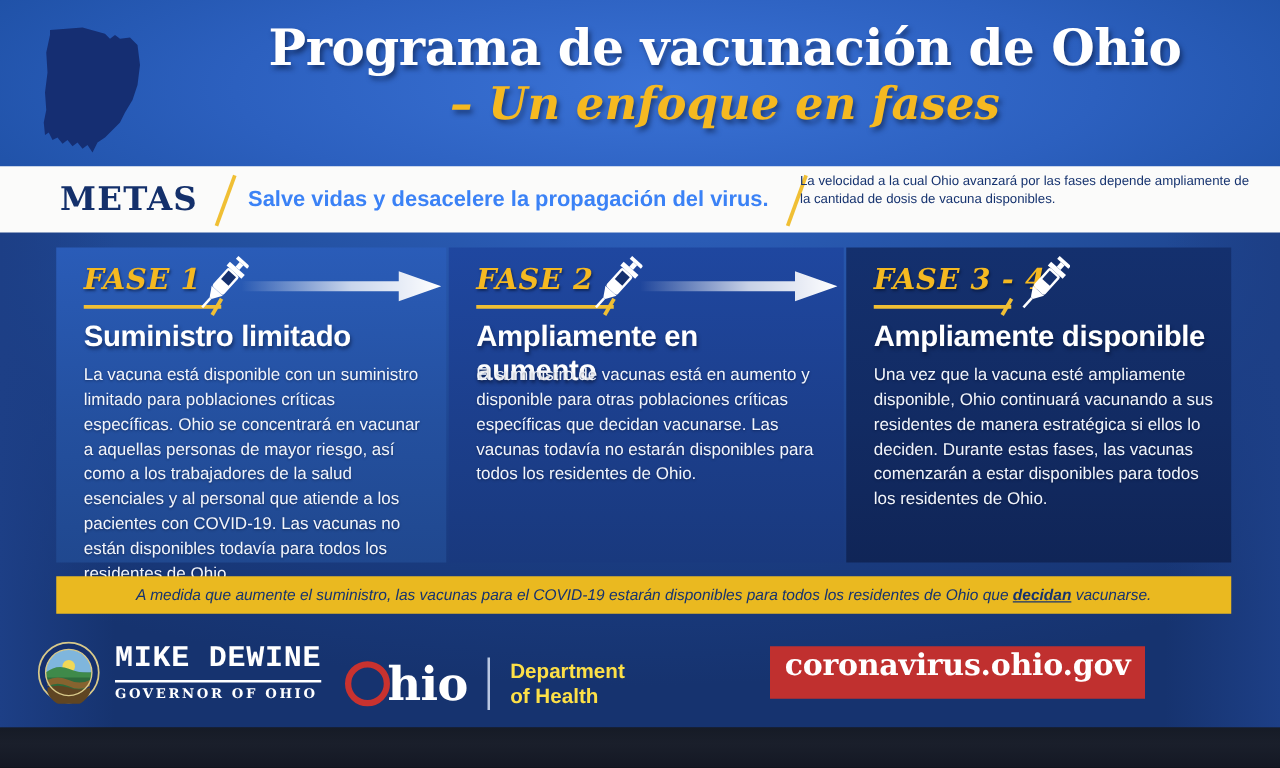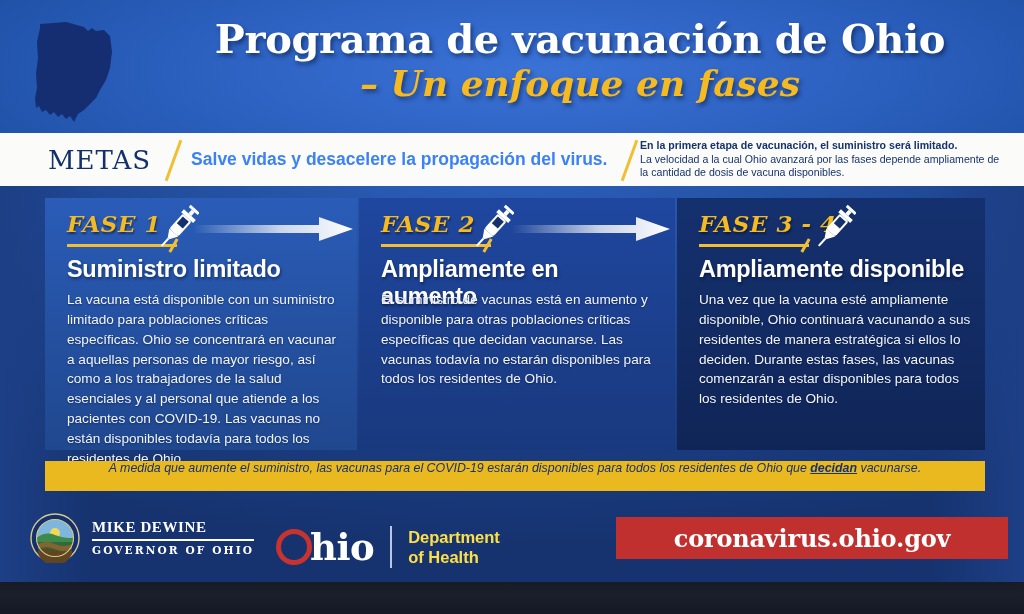--- a/index.html
+++ b/index.html
@@ -49,21 +49,21 @@
     line-height:1.18;white-space:nowrap;margin-top:2px;
     text-shadow:2px 3px 4px rgba(6,20,54,.5);
   }
 
   
   .goals{
     position:absolute;left:0;top:133px;width:1024px;height:53px;
     background:#fbfbfa;display:flex;align-items:center;
   }
   .metas-word{
-    font-family:"DejaVu Serif",serif;font-weight:normal;font-size:26px;
+    font-family:"DejaVu Serif",serif;font-weight:bold;font-size:26px;
     color:#14306b;letter-spacing:1px;margin-left:48px;
   }
   .slash{
     width:26px;height:46px;margin:0 4px 0 10px;position:relative;flex:0 0 auto;
   }
   .slash i{
     position:absolute;left:11px;top:2px;width:3px;height:43px;
     background:#f0bf34;transform:rotate(20deg);transform-origin:50% 50%;display:block;
   }
   .goal-slogan{
@@ -119,34 +119,34 @@
   }
   .panel-p{
     position:absolute;left:22px;top:92px;right:14px;
     font-size:13.6px;line-height:1.46;color:#f2f5fb;
     text-shadow:0 1px 2px rgba(4,14,42,.45);
   }
 
   
   .callout{
     position:absolute;left:45px;top:461px;width:940px;height:30px;
-    background:#eab920;display:flex;align-items:flex-start;justify-content:center;
+    background:#eab920;display:flex;align-items:center;justify-content:center;
   }
   .callout span{
     font-size:12.4px;font-style:italic;color:#16336f;font-weight:500;
     white-space:nowrap;
   }
   .callout u{font-weight:bold;text-decoration:underline;}
 
   
   .gov-logo{position:absolute;left:30px;top:513px;display:flex;align-items:center;}
   .seal{width:50px;height:50px;flex:0 0 auto;}
   .gov-text{margin-left:12px;color:#ffffff;}
   .gov-name{
-    font-family:Liberation Serif, serif;font-weight:bold;font-size:15px;
+    font-family:Liberation Mono, monospace;font-weight:bold;font-size:24px;
     letter-spacing:.6px;line-height:1;white-space:nowrap;
   }
   .gov-divline{height:2px;background:#ffffff;margin:4px 0 4px 0;width:100%;}
   .gov-sub{
     font-family:"DejaVu Serif",serif;font-weight:bold;font-size:10.6px;
     letter-spacing:2.1px;line-height:1;white-space:nowrap;
   }
 
   .odh{position:absolute;left:276px;top:514px;display:flex;align-items:center;margin-top:12px;}
   .odh-ohio{display:flex;align-items:center;}
@@ -157,22 +157,22 @@
   .odh-hio{
     font-family:"DejaVu Serif",serif;font-weight:bold;font-size:37px;color:#fff;
     line-height:1;margin-left:-2px;letter-spacing:-0.5px;
   }
   .odh-bar{width:2px;height:42px;background:#b9c7e2;margin:0 16px;}
   .odh-dept{
     color:#fde047;font-size:16.5px;font-weight:bold;line-height:1.24;
   }
 
   .url-btn{
-    position:absolute;left:616px;top:517px;width:392px;height:42px;
-    background:#c0302f;display:flex;align-items:center;justify-content:center;
+    position:absolute;left:616px;top:517px;width:300px;height:42px;
+    background:#c0302f;display:flex;justify-content:center;
   }
   .url-btn span{
     font-family:"DejaVu Serif",serif;font-weight:bold;font-size:24px;color:#ffffff;
     letter-spacing:-0.2px;
   }
 </style>
 </head>
 <body>
 
 <div id="poster">
@@ -195,21 +195,20 @@
   <div class="goals">
     <div class="metas-word">METAS</div>
     <div class="slash">
         <i></i>
       </div>
     <div class="goal-slogan">Salve vidas y desacelere la propagación del virus.</div>
     <div class="slash">
         <i></i>
       </div>
     <div class="goals-note">
-      <div class="n1">En la primera etapa de vacunación, el suministro será limitado.</div>
       <div class="n2">La velocidad a la cual Ohio avanzará por las fases depende ampliamente de la cantidad de dosis de vacuna disponibles.</div>
     </div>
   </div>
 
   <div class="panels">
 
     <div class="panel p1">
       <div class="phase-tag">
         <div class="phase-name">FASE 1</div>
         <div class="phase-rule">

